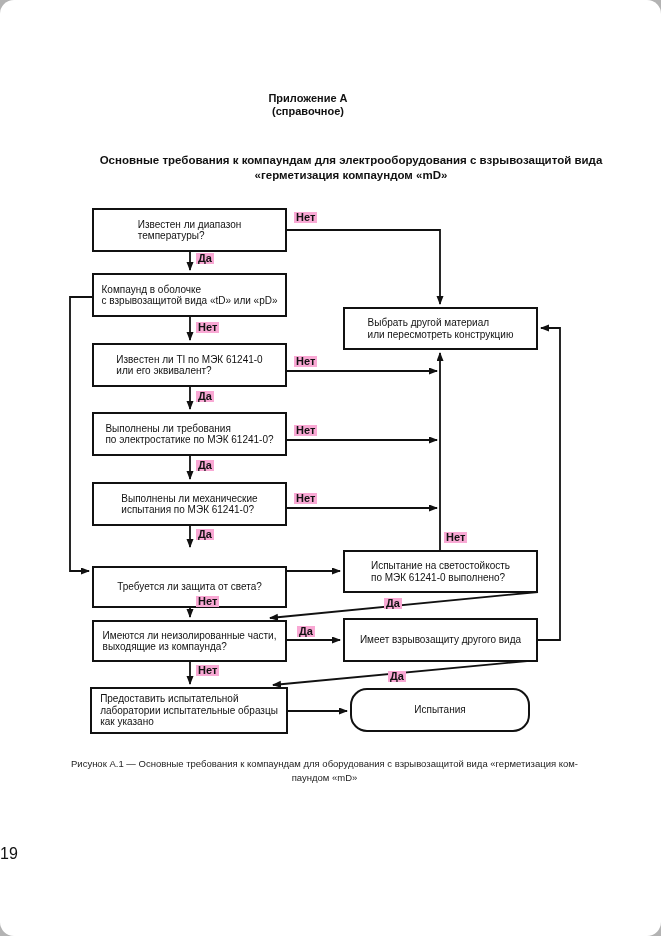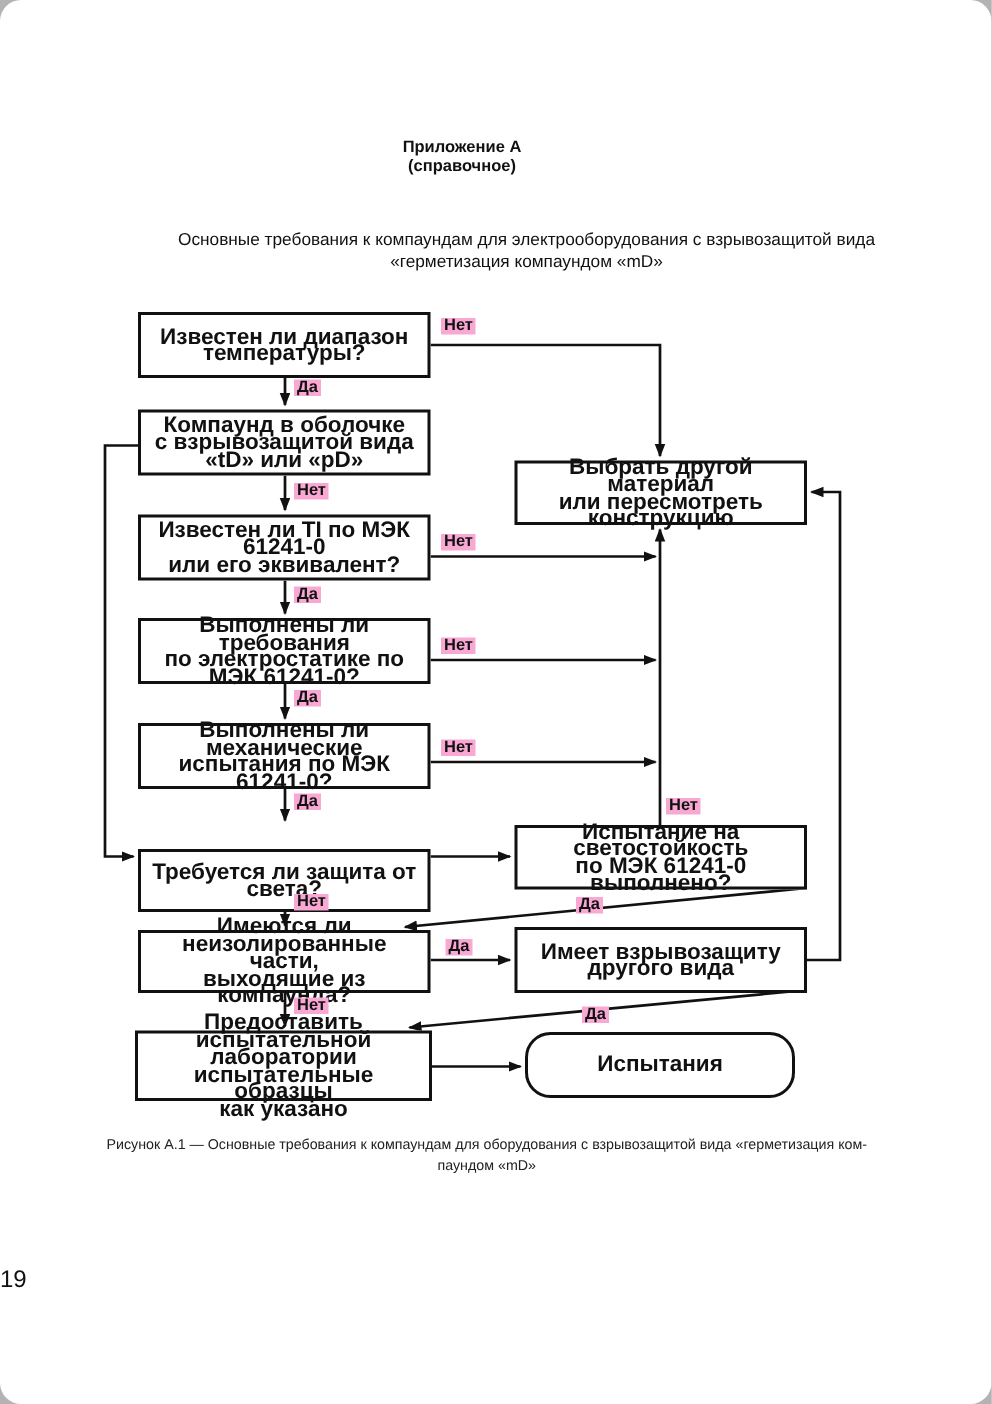--- a/index.html
+++ b/index.html
@@ -1,20 +1,20 @@
 <!DOCTYPE html>
 <html><head>
 <meta charset="utf-8">
 <style>
   html,body{margin:0;padding:0;background:#b3b3b3;font-family:"Liberation Sans","DejaVu Sans",sans-serif;}
   .page{position:relative;width:661px;height:936px;background:#fff;border-radius:14px;overflow:hidden;color:#111;}
   .hdr{position:absolute;top:62px;left:0;right:49px;text-align:right;font-size:11px;font-weight:bold;}
   .annex{position:absolute;top:92px;left:0;right:45px;text-align:center;font-size:11px;font-weight:bold;line-height:13px;}
-  .ftitle{position:absolute;left:0;right:0;text-align:center;font-size:11.5px;font-weight:normal;line-height:14px;padding-left:41px;}
-  .node{position:absolute;box-sizing:border-box;border:2px solid #111;background:#fff;display:flex;align-items:center;justify-content:center;text-align:center;font-size:15px;font-weight:bold;line-height:11.5px;white-space:pre-line;padding:2px 6px;}
+  .ftitle{position:absolute;left:0;right:0;text-align:center;font-size:11.5px;font-weight:bold;line-height:14px;padding-left:41px;}
+  .node{position:absolute;box-sizing:border-box;border:2px solid #111;background:#fff;display:flex;align-items:center;justify-content:center;font-size:10px;font-weight:normal;line-height:11.5px;white-space:pre-line;padding:2px 6px;}
   .terminator{border-radius:17px;}
   .elabel{position:absolute;font-size:11px;font-weight:bold;background:#f9a8d4;padding:0 2px;line-height:11px;}
   svg.wires{position:absolute;left:0;top:0;}
   .caption{position:absolute;left:0;right:12px;text-align:center;font-size:9.5px;line-height:14px;color:#222;}
   .pagenum{position:absolute;top:845px;left:0;right:77px;text-align:left;font-size:16px;}
 </style>
 </head>
 <body>
 
 <div class="page">

